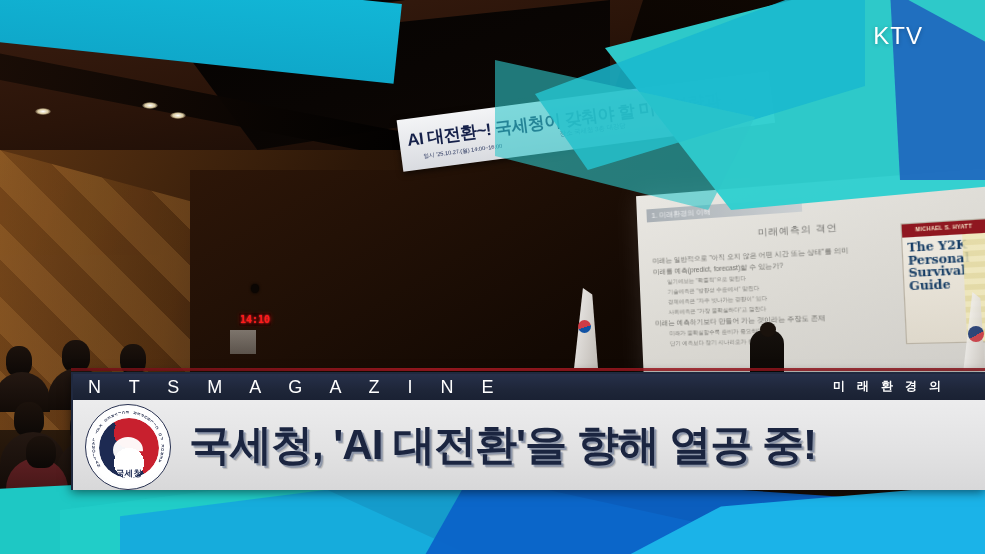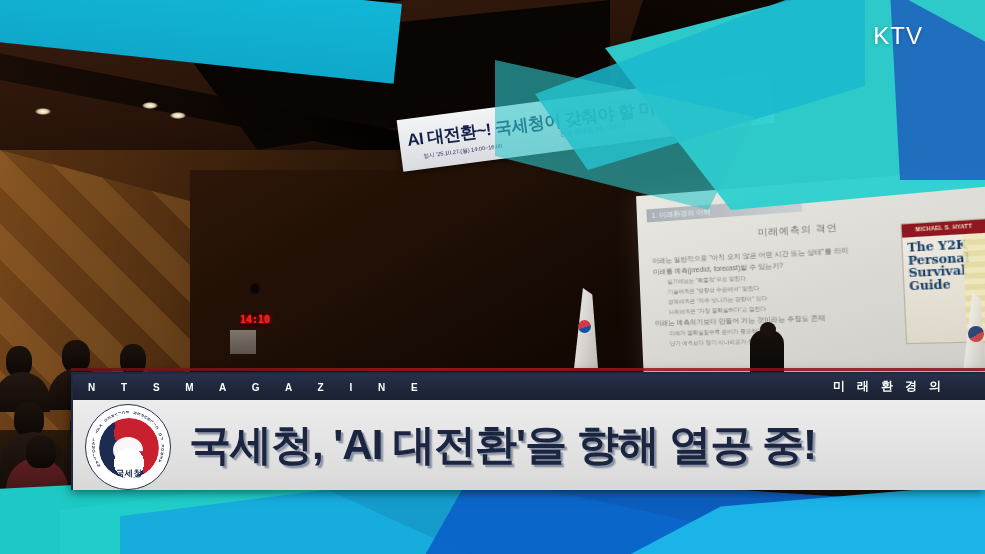--- a/index.html
+++ b/index.html
@@ -222,21 +222,21 @@
     border-left:2px solid #20293f;
     border-bottom:2px solid #20293f;
     box-shadow:0 2px 10px rgba(0,0,0,.55);
   }
   .lt-topbar{
     position:absolute; left:0; top:0; width:914px; height:26px;
     background:linear-gradient(180deg,#27304a 0%,#1e2639 60%,#1a2133 100%);
     display:flex; align-items:center;
   }
   .lt-brand{
-    color:#ffffff; font-size:10px; font-weight:bold; letter-spacing:11.5px;
+    color:#ffffff; font-size:18px; font-weight:normal; letter-spacing:11.5px;
     padding-left:15px; white-space:nowrap;
   }
   .lt-section{
     position:absolute; right:34px; top:4px;
     color:#ffffff; font-size:12px; font-weight:bold; letter-spacing:12px;
     white-space:nowrap;
   }
   .lt-body{
     position:absolute; left:0; top:26px; width:914px; height:90px;
     background:linear-gradient(180deg,#ececed 0%,#e2e2e3 55%,#d8d8d9 100%);

